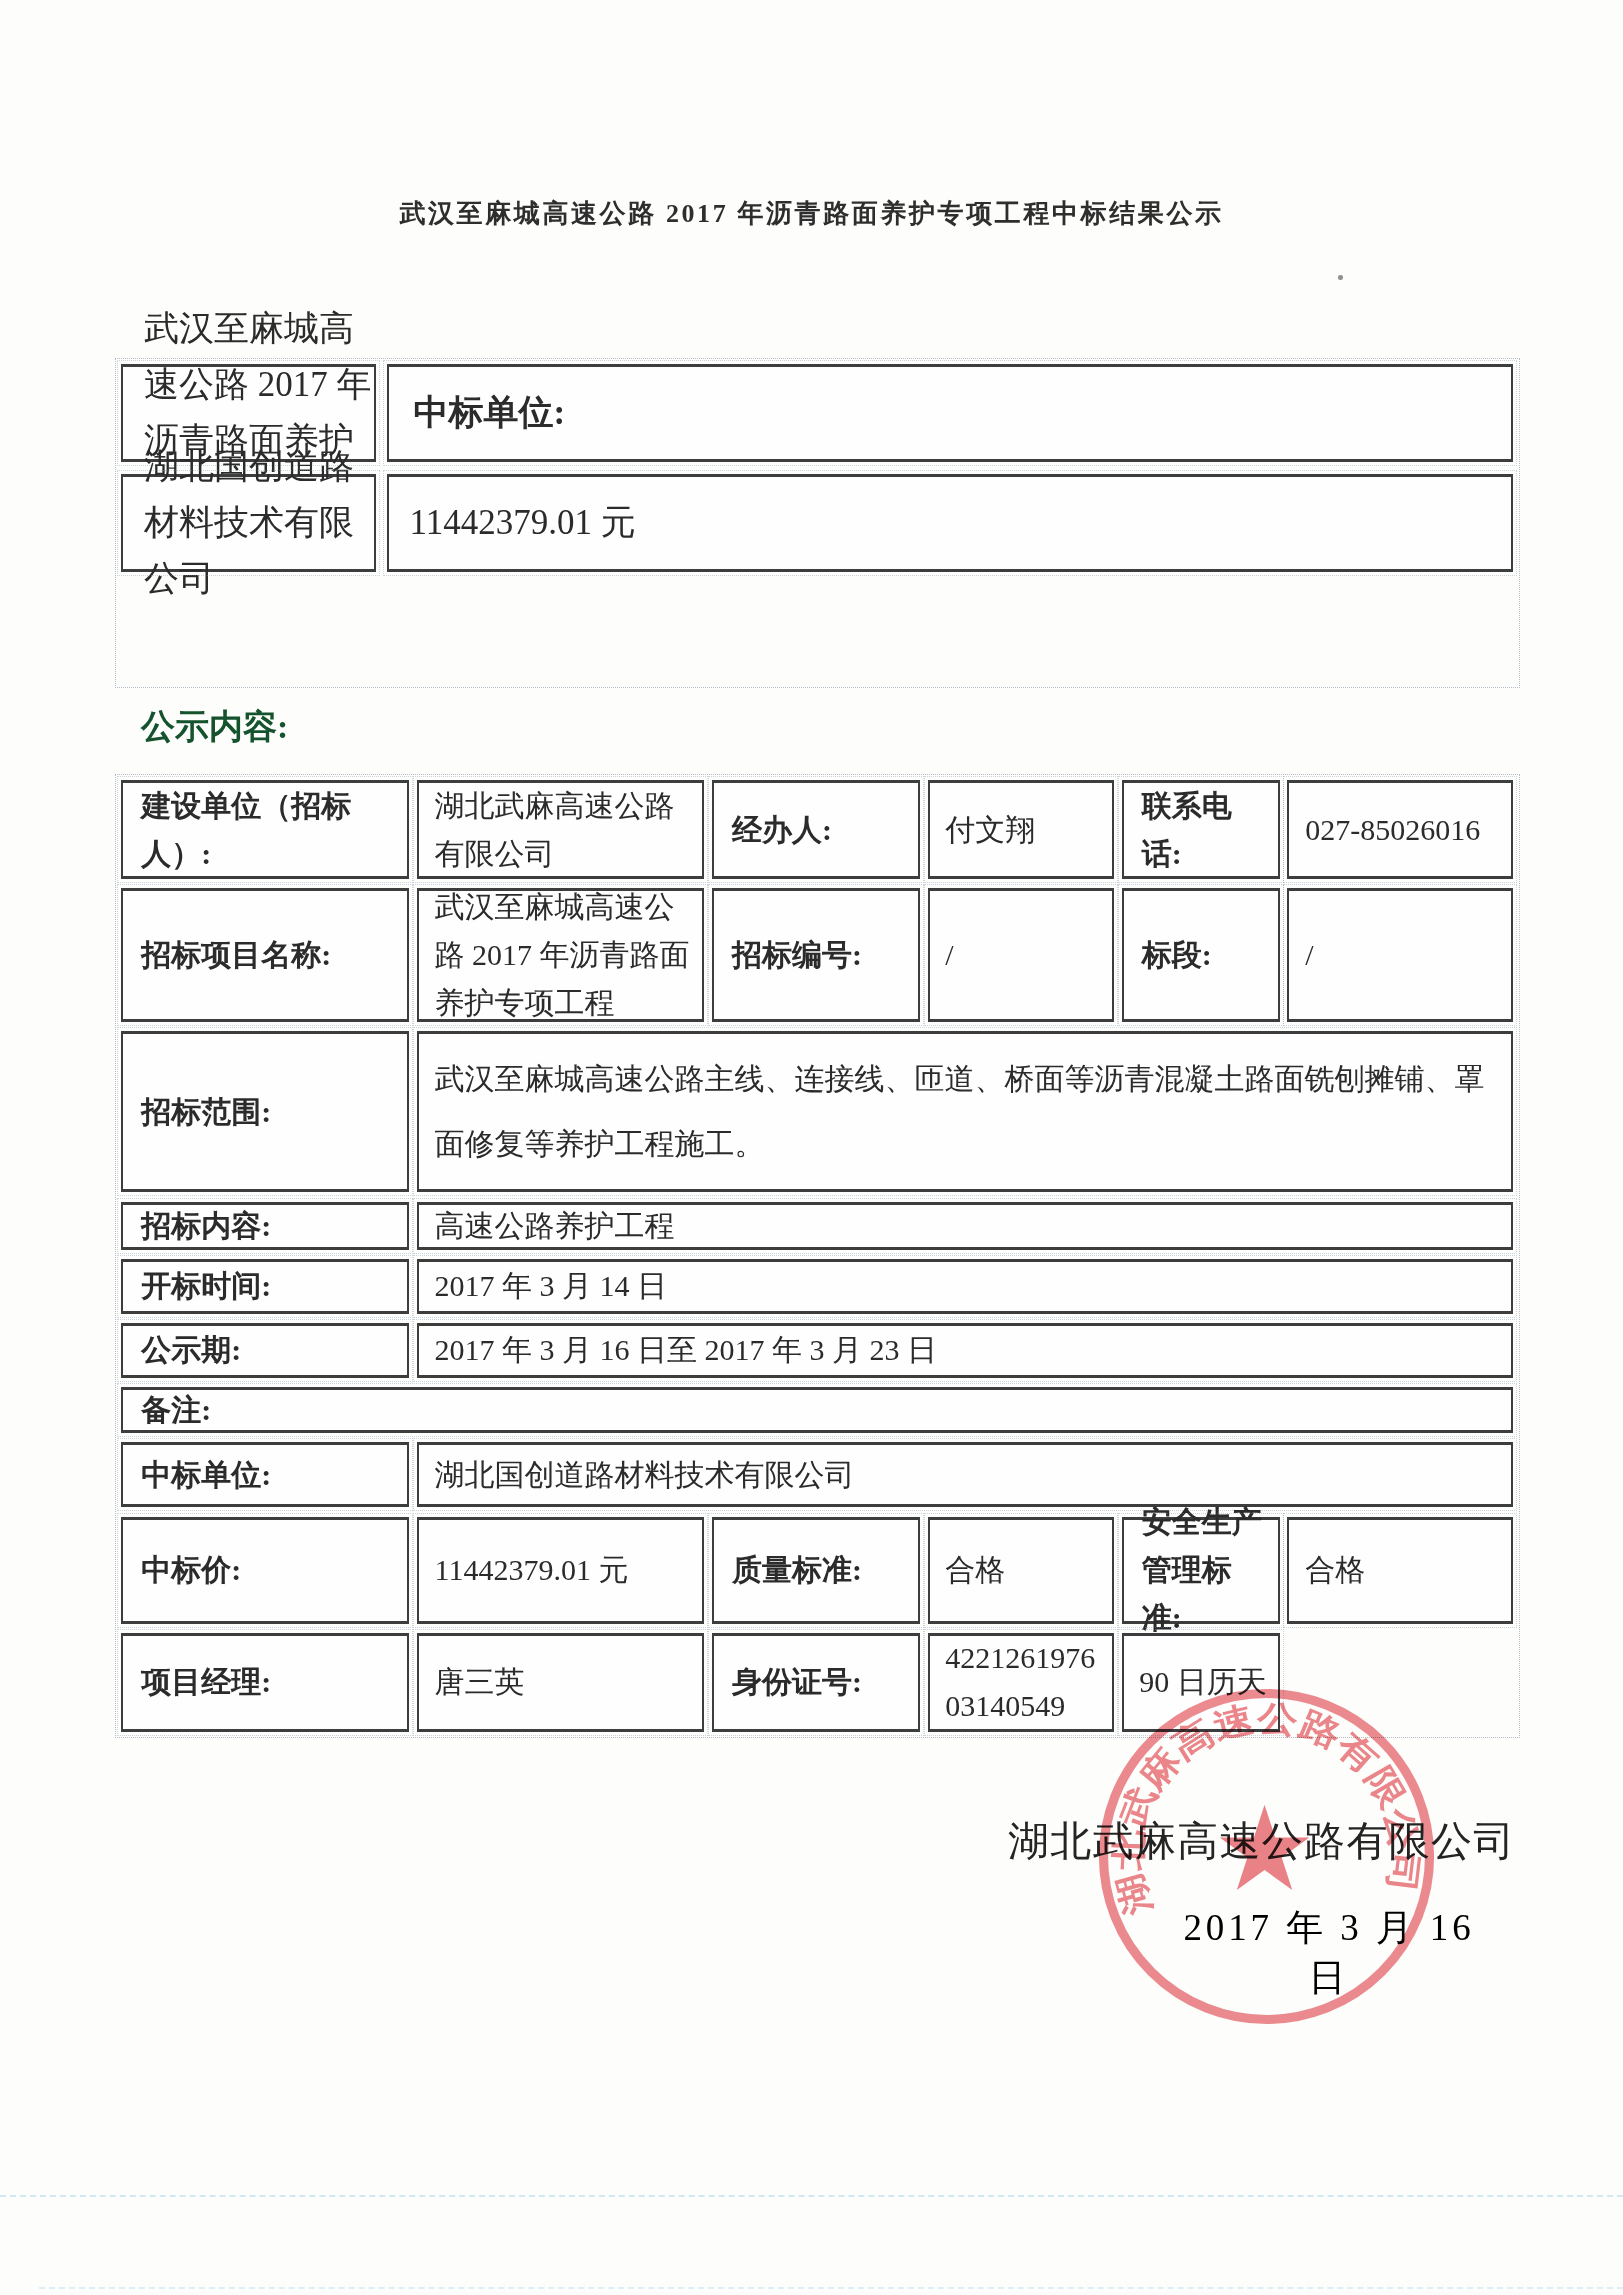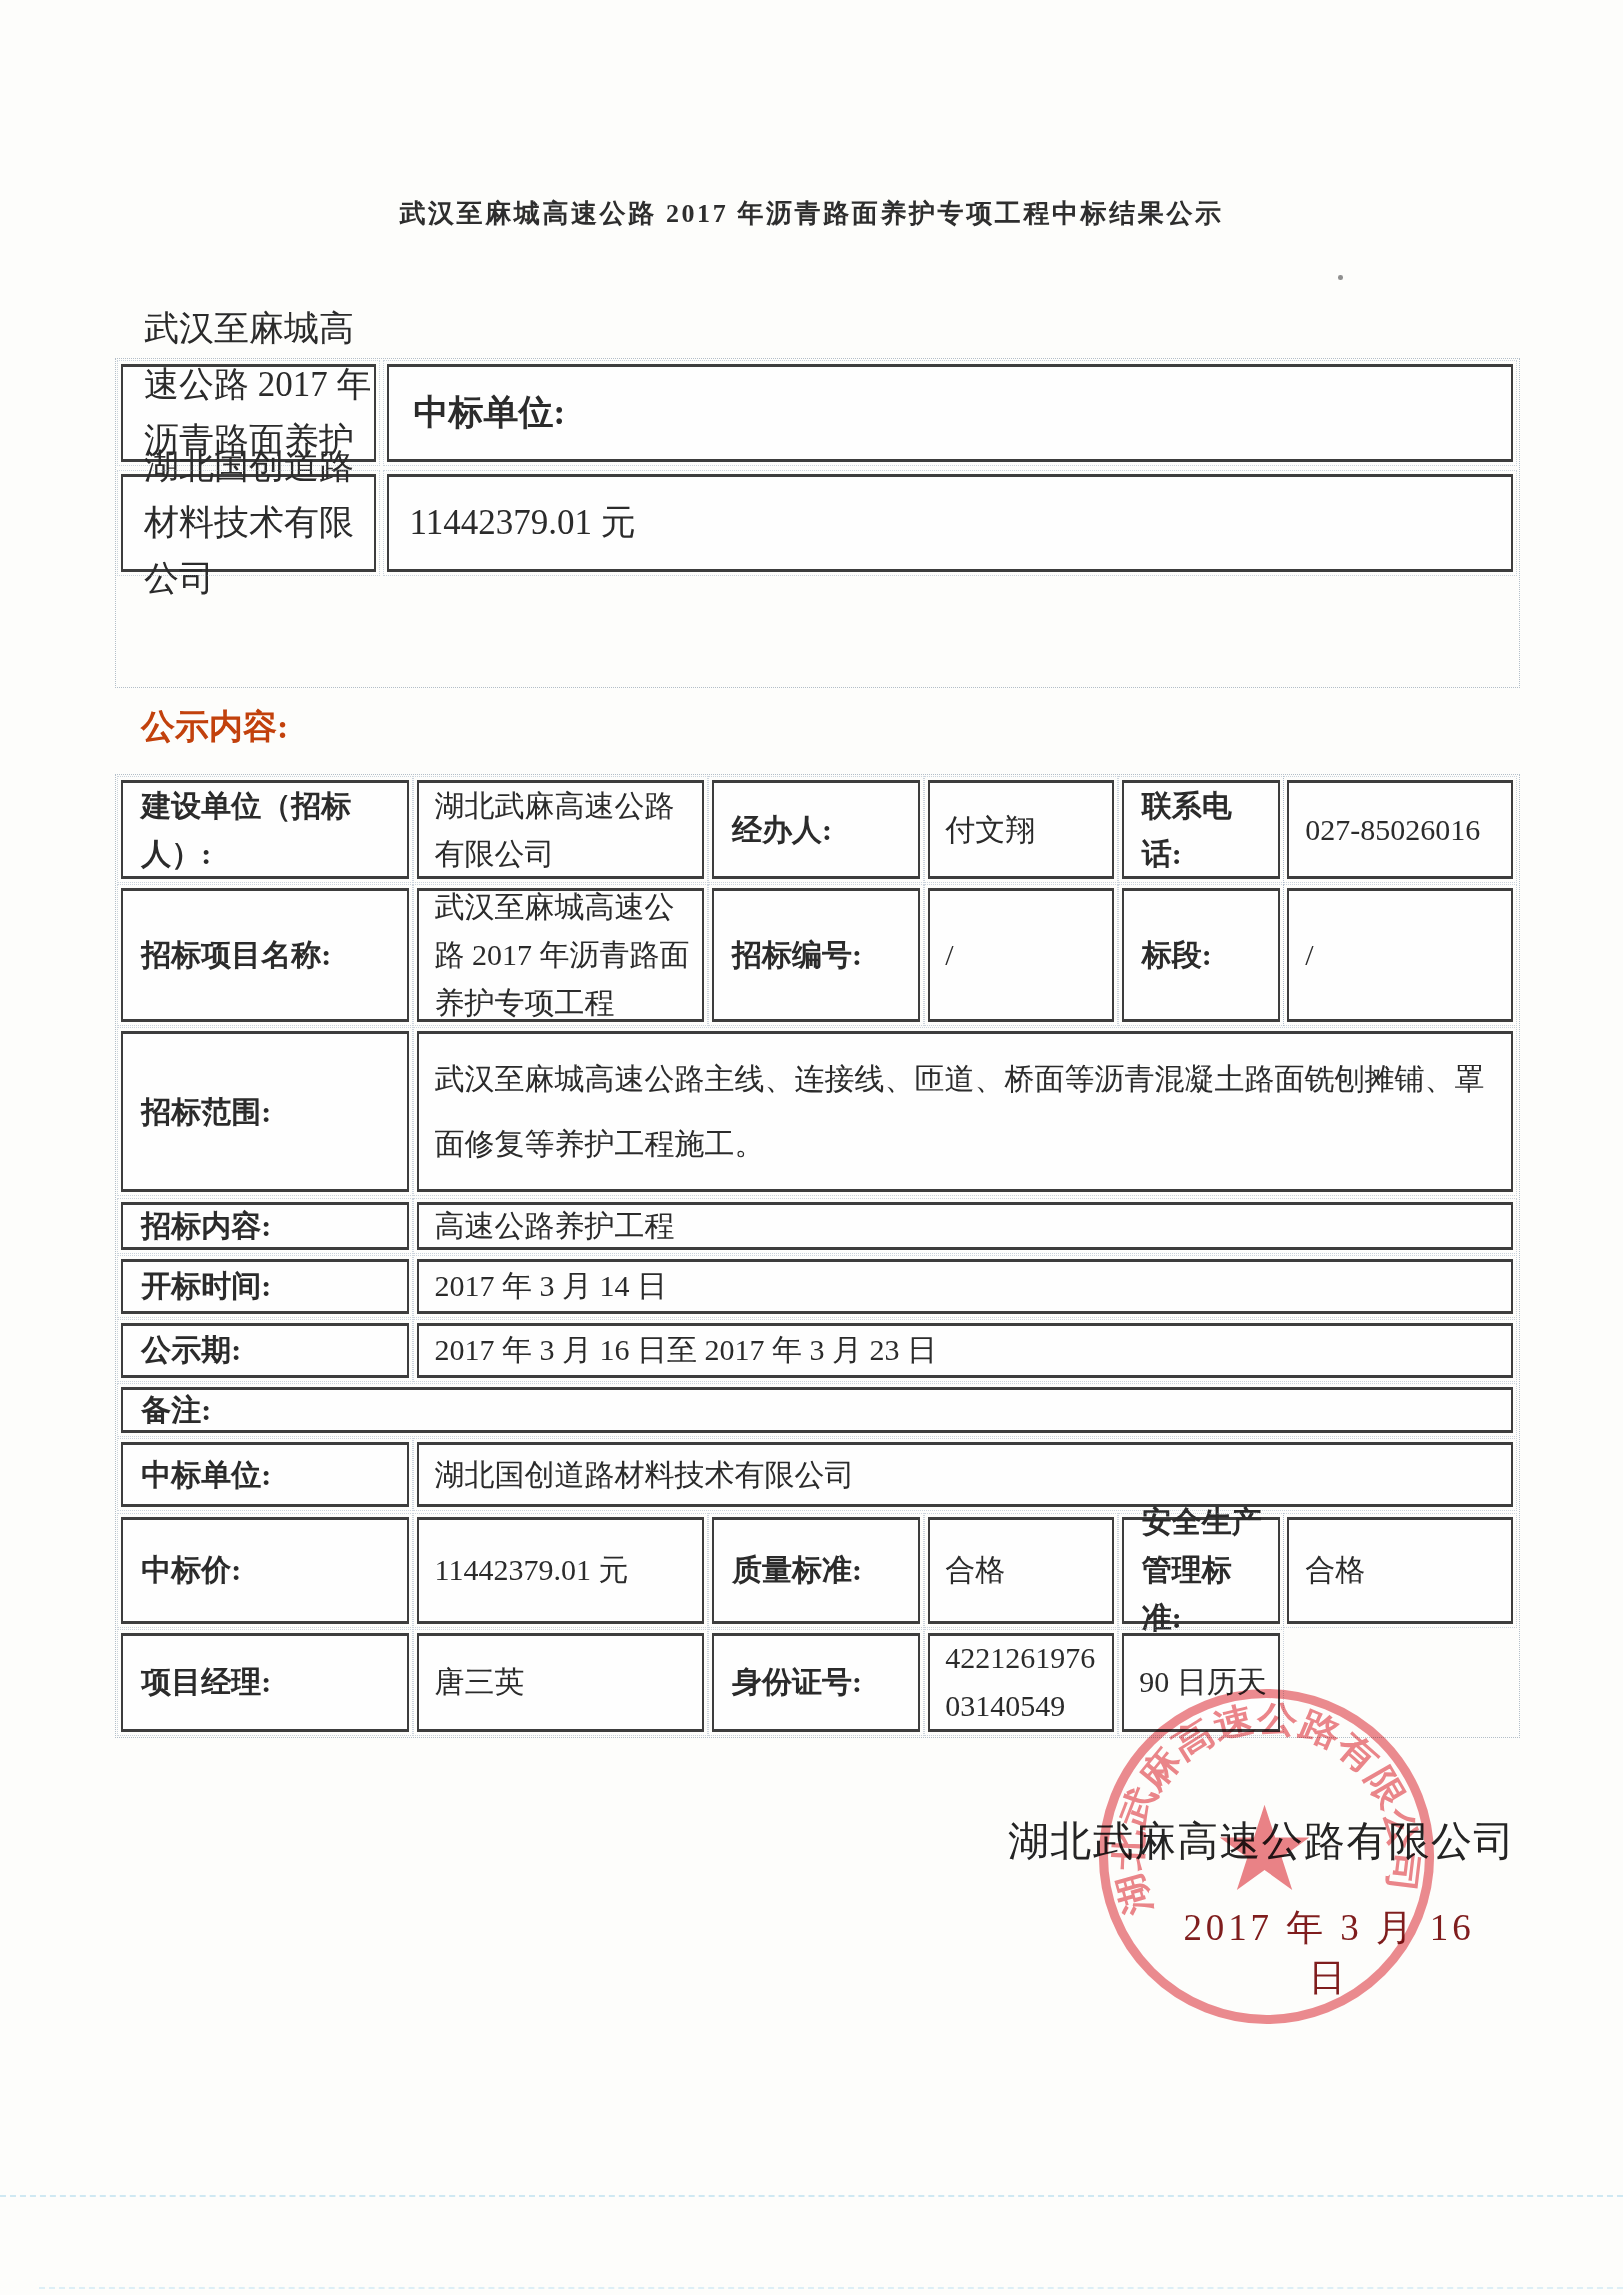--- a/index.html
+++ b/index.html
@@ -29,40 +29,40 @@
   }
   .lbl{font-weight:bold;}
   
   .t1-wrap{position:absolute;left:121px;top:364px;width:1392px;}
   .t1-frame{position:absolute;left:-6.5px;top:-6.5px;right:-6.5px;bottom:-6.5px;border:0.7px dotted rgba(120,140,160,.55);}
   .t1{display:grid;grid-template-columns:255px 1fr;gap:11.8px 10.5px;grid-template-rows:98px 98px 98px;position:relative;}
   .t1 .cell{font-size:35px;}
   .t1 .lbl{padding-left:25px;}
   .t1 .val{padding-left:21px;}
   
-  .section-heading{position:absolute;left:141px;top:704px;font-size:34px;font-weight:bold;color:#c2410c;}
+  .section-heading{position:absolute;left:141px;top:704px;font-size:34px;font-weight:bold;color:#14532d;}
   
   .t2-wrap{position:absolute;left:121px;top:780px;width:1392px;}
   .t2-frame{position:absolute;left:-6.5px;top:-6.5px;right:-6.5px;bottom:-6.5px;border:0.7px dotted rgba(120,140,160,.55);}
   .t2{
     display:grid;position:relative;
     grid-template-columns:288px 287px 208px 186px 158px 1fr;
     grid-template-rows:99px 134px 161px 48px 55px 55px 46px 65px 107px 99px;
     gap:9.2px 7.9px;
     grid-auto-flow:row;
   }
   .t2 .cell{padding:3.9px 9.2px 3.9px 18.3px;}
   .t2 .val{padding-left:15.7px;}
   .sp5{grid-column:2 / 7;}
   .sp6{grid-column:1 / 7;}
   .wrap-all{word-break:break-all;}
   .tall-line{line-height:2.15;}
   
   .sig-company{position:absolute;left:1008px;top:1814px;font-size:41px;letter-spacing:1.3px;color:#242424;z-index:3;}
-  .sig-date{position:absolute;left:1172px;top:1903px;width:314px;text-align:center;font-size:37px;letter-spacing:3.9px;color:#7f1d1d;z-index:3;}
+  .sig-date{position:absolute;left:1172px;top:1903px;width:314px;text-align:center;font-size:37px;letter-spacing:3.9px;color:#000000;z-index:3;}
   .seal{position:absolute;left:1093px;top:1683px;width:347px;height:347px;z-index:4;mix-blend-mode:multiply;opacity:.85;}
   
   .scanline1{position:absolute;left:0;top:2195px;width:1623px;border-top:2px dashed #cfe8f2;}
   .scanline2{position:absolute;left:39px;top:2287px;width:1584px;border-top:2px dashed #ddeff6;}
 </style>
 </head>
 <body>
 
 <div class="page">
 

